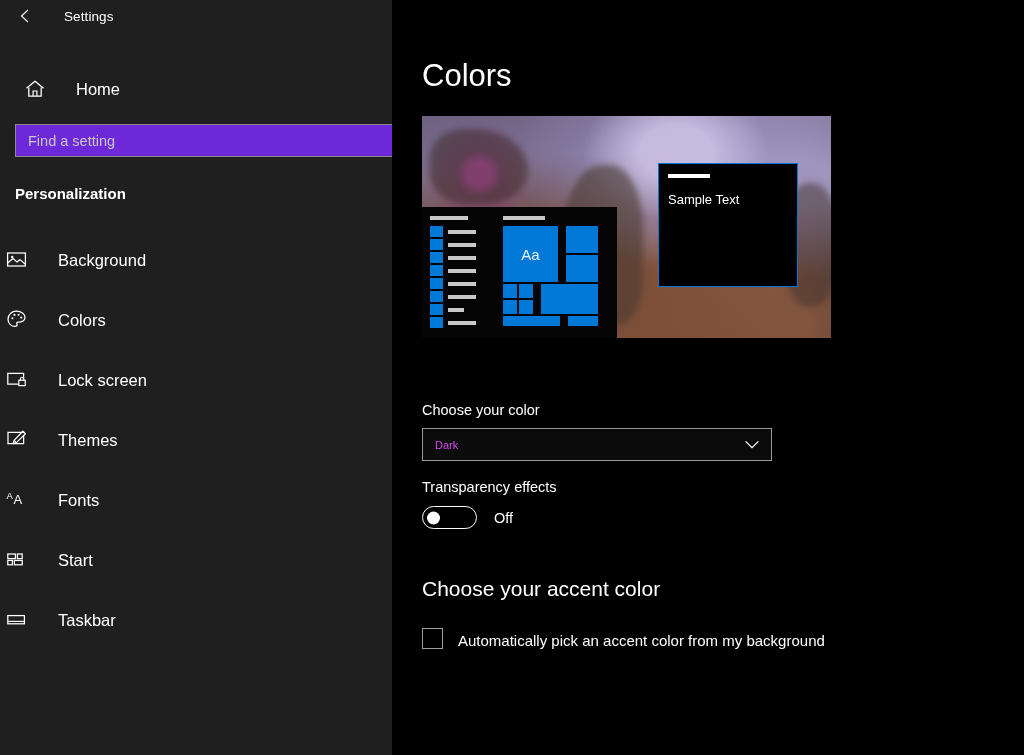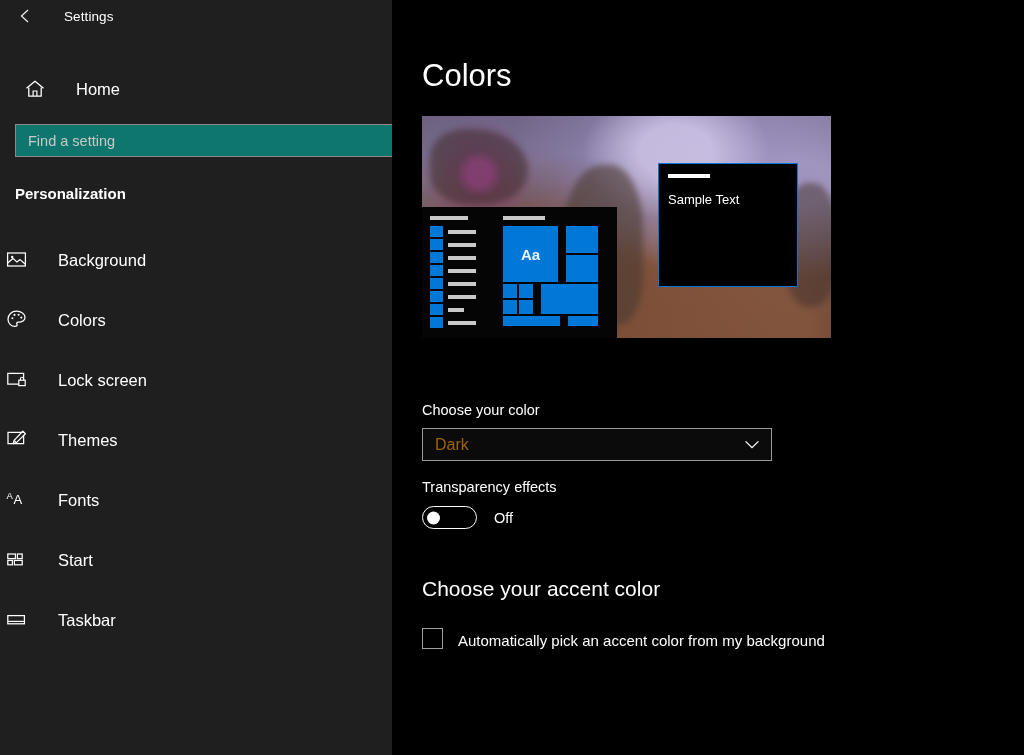--- a/index.html
+++ b/index.html
@@ -71,21 +71,21 @@
     margin-left: 22px;
     color: #ffffff;
   }
 
   .search-wrap {
     margin: 15px 0 0 15px;
     width: 405px;
     height: 33px;
     box-sizing: border-box;
     border: 1px solid #8a8a8a;
-    background: #0f766e;
+    background: #6d28d9;
     display: flex;
     align-items: center;
     position: relative;
   }
   .search-input {
     border: 0;
     outline: 0;
     background: transparent;
     color: #ffffff;
     font-family: "Liberation Sans", sans-serif;
@@ -217,21 +217,21 @@
     width: 42px; height: 4px;
     background: #c9c9c9;
     margin-bottom: 6px;
   }
   .tile-grid {
     display: flex;
     flex-direction: column;
     gap: 2px;
     width: 95px;
   }
-  .tg-row { display: flex; gap: 8px; font-weight: bold; }
+  .tg-row { display: flex; gap: 8px; }
   .tile { background: var(--accent); }
   .t-aa {
     width: 61px; height: 56px;
     display: flex; align-items: center; justify-content: center;
     font-size: 15px; color: #eaf3fb;
   }
   .t-right-col { display: flex; flex-direction: column; gap: 2px; }
   .t-r1 { width: 32px; height: 27px; }
   .t-r2 { width: 32px; height: 27px; }
   .t-sm { width: 14px; height: 14px; }
@@ -269,21 +269,21 @@
     height: 33px;
     border: 1px solid #9a9a9a;
     background: #0b0b0b;
     box-sizing: border-box;
     display: flex;
     align-items: center;
     justify-content: space-between;
     padding: 0 11px 0 12px;
     cursor: pointer;
   }
-  .combo-value { font-size: 16px; color: #a16207; }
+  .combo-value { font-size: 11px; color: #d946ef; }
 
   .toggle-label {
     margin-top: 18px;
     font-size: 14.5px;
     color: #ffffff;
   }
   .toggle-row {
     margin-top: 11px;
     display: flex;
     align-items: center;

